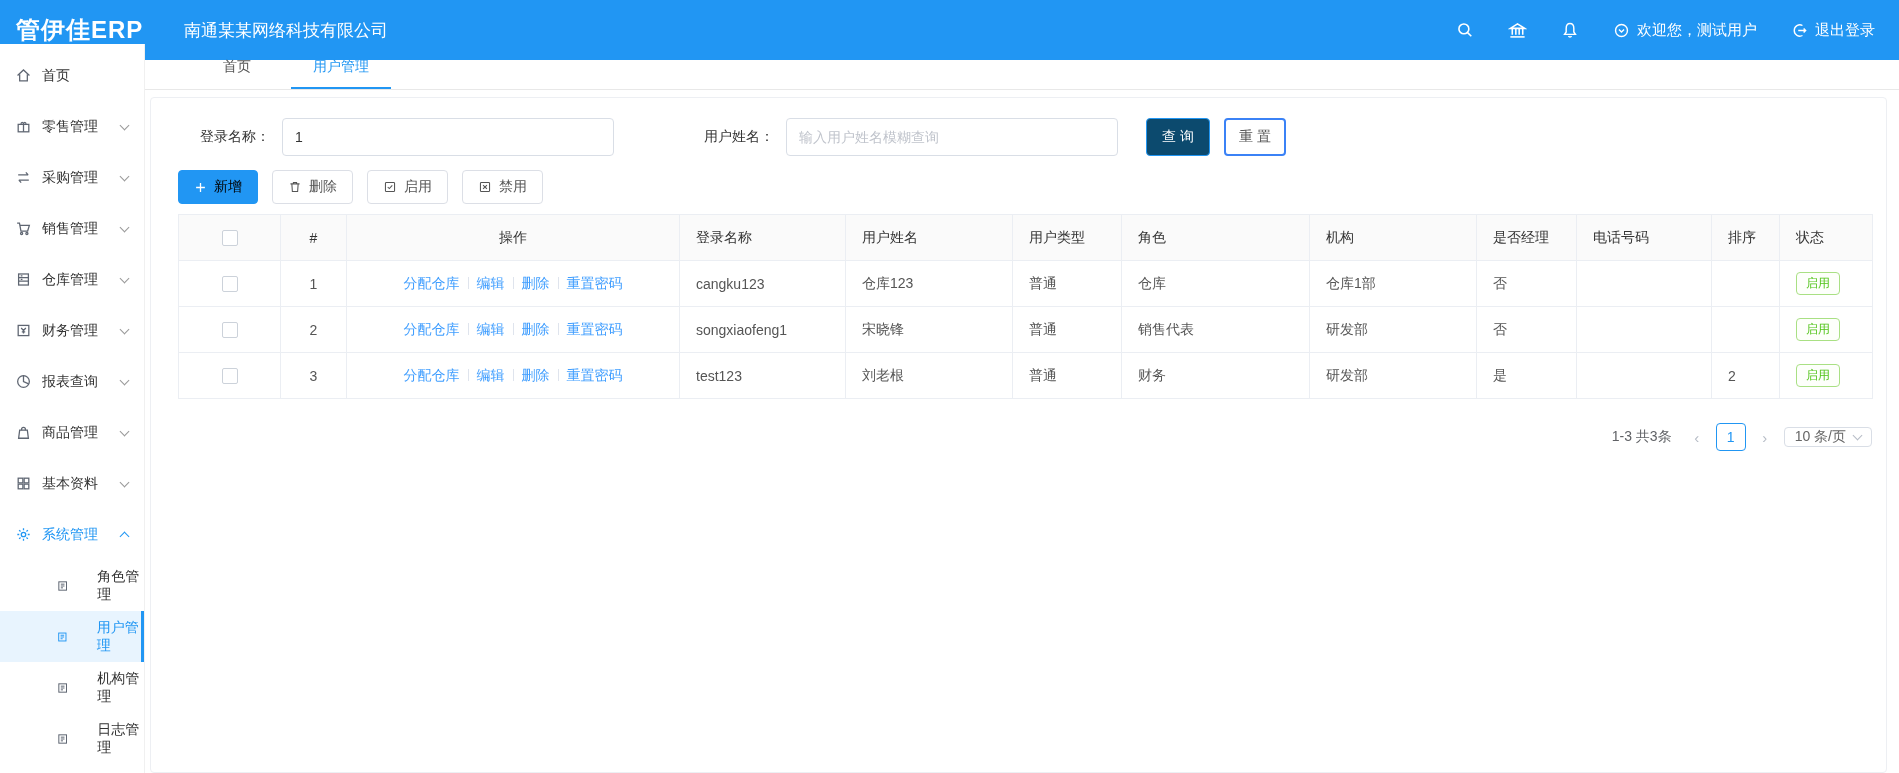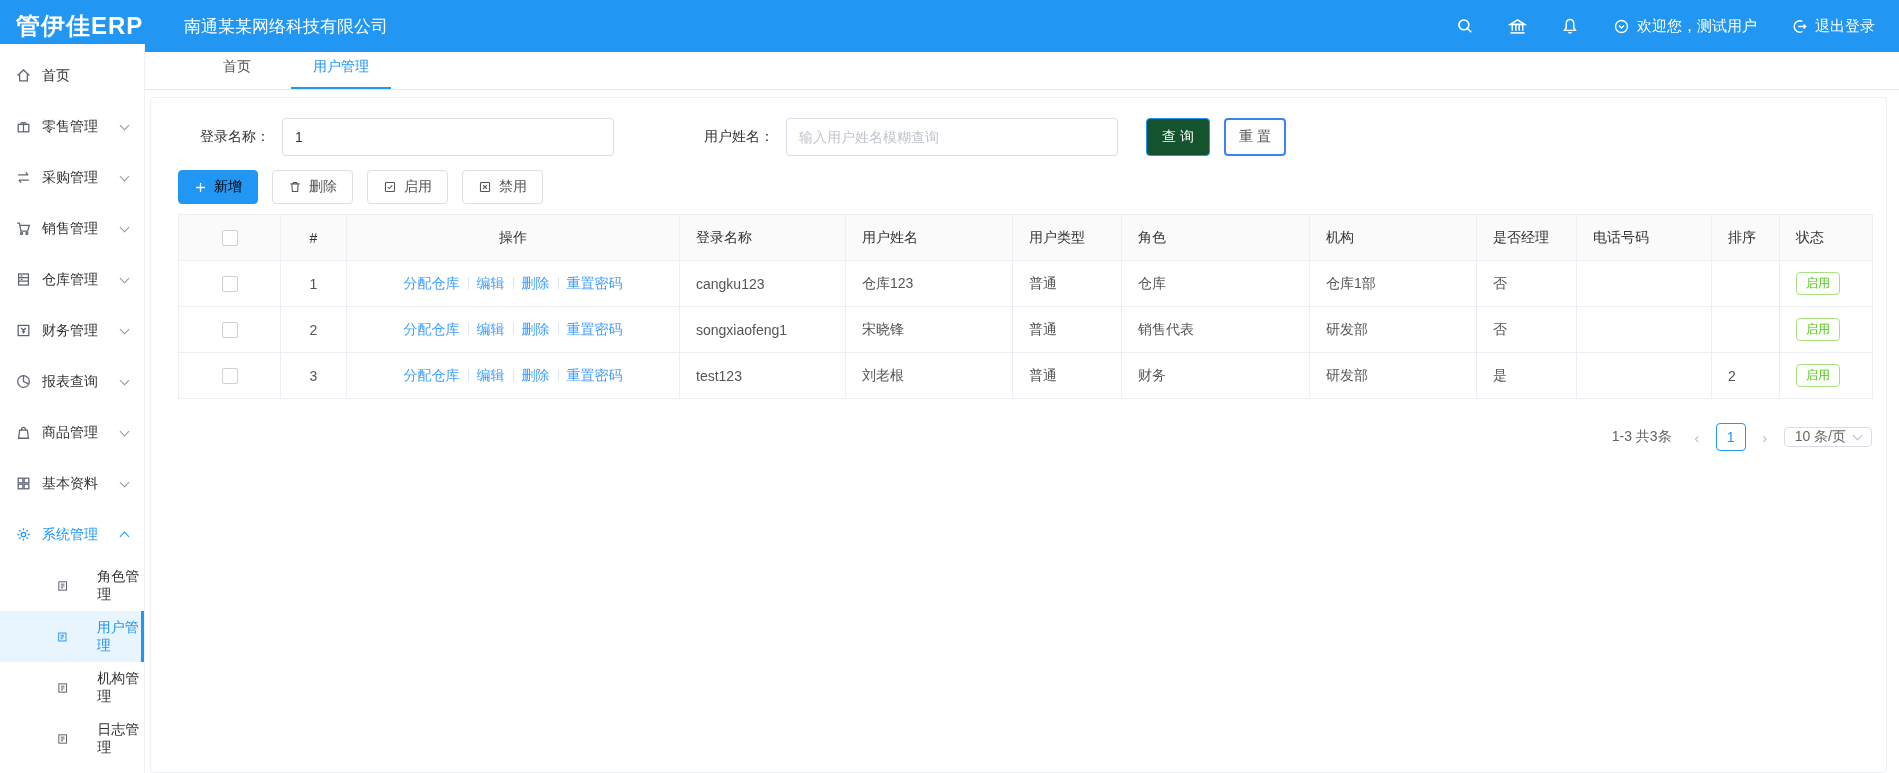--- a/index.html
+++ b/index.html
@@ -1,20 +1,20 @@
 <!DOCTYPE html>
 <html><head>
 <meta charset="utf-8">
 <style>
   * { margin:0; padding:0; box-sizing:border-box; }
   html,body { width:1899px; height:773px; overflow:hidden; background:#fff;
     font-family:"Liberation Sans","DejaVu Sans",sans-serif; font-size:14px; color:#333; }
 
   
-  .topbar { position:absolute; left:0; top:0; width:1899px; height:52px;
+  .topbar { position:absolute; left:0; top:0; width:1899px; height:60px;
     background:#2196f3; display:flex; align-items:center; color:#fff; }
   .logo { font-size:24px; font-weight:bold; letter-spacing:1px; margin:0 0 0 16px; width:150px; }
   .company { font-size:17px; margin-left:18px; }
   .topbar-right { margin-left:auto; display:flex; align-items:center; gap:34px; padding-right:24px; }
   .tb-icon { display:flex; align-items:center; cursor:pointer; }
   .tb-group { display:flex; align-items:center; gap:7px; font-size:15px; cursor:pointer; }
   .tb-icon svg, .tb-group svg { display:block; }
 
   
   .sidebar { position:absolute; left:0; top:44px; width:145px; height:729px; background:#fff;
@@ -46,21 +46,21 @@
 
   
   .search-row { display:flex; align-items:center; margin-left:22px; }
   .fld-label { color:#333; margin-right:12px; }
   .txt-input { width:332px; height:38px; border:1px solid #d9dee6; border-radius:4px; padding:0 12px;
     font-size:14px; color:#333; font-family:inherit; outline:none; }
   .txt-input::placeholder { color:#c0c4cc; }
   .gap1 { width:90px; }
   .btn { height:38px; border-radius:4px; font-size:14px; font-family:inherit; cursor:pointer;
     display:inline-flex; align-items:center; justify-content:center; }
-  .btn-primary { background:#14532d; border:1px solid #2196f3; color:#fff; width:64px; margin-left:28px; }
+  .btn-primary { background:#0c4a6e; border:1px solid #2196f3; color:#fff; width:64px; margin-left:28px; }
   .btn-plain { background:#fff; border:2px solid #3b82f6; color:#555; width:62px; margin-left:14px; }
 
   
   .toolbar-row { display:flex; align-items:center; margin-top:14px; }
   .tbtn { height:34px; border-radius:4px; display:inline-flex; align-items:center; gap:7px;
     padding:0 15px; font-size:14px; cursor:pointer; margin-right:14px; }
   .tbtn.blue { background:#2196f3; color:#000000; border:1px solid #2196f3; }
   .tbtn.white { background:#fff; color:#555; border:1px solid #dcdfe6; }
   .tbtn svg { display:block; }
 

